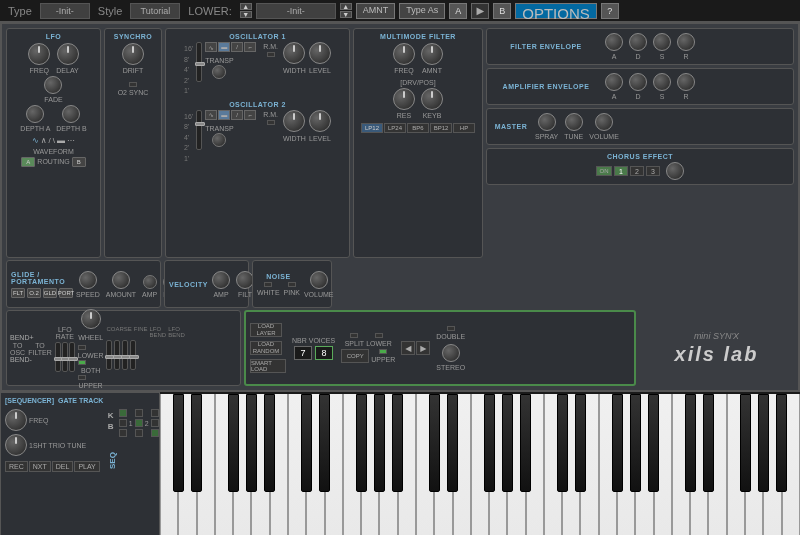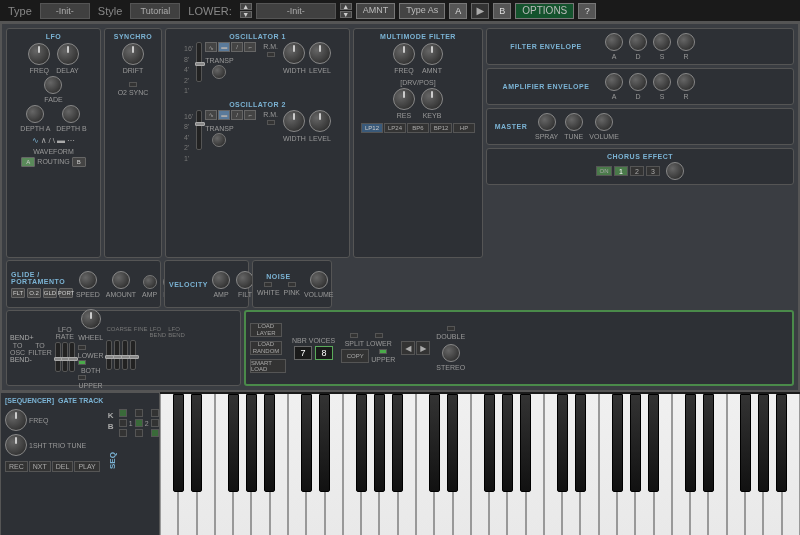--- a/index.html
+++ b/index.html
@@ -15,21 +15,21 @@
       padding: 1px 8px; font-size: 9px; height: 16px; display: flex; align-items: center;
       min-width: 50px; justify-content: center;
     }
     .top-bar-label { color: #888; font-size: 11px; padding: 0 4px; }
     .preset-arrows { display: flex; flex-direction: column; gap: 1px; }
     .preset-arrow { width: 12px; height: 7px; background: #444; border: 1px solid #666; display: flex; align-items: center; justify-content: center; font-size: 7px; cursor: pointer; }
     .save-btn { background: #444; border: 1px solid #777; color: #bbb; padding: 1px 6px; font-size: 9px; height: 16px; cursor: pointer; }
     .save-as-btn { background: #444; border: 1px solid #777; color: #bbb; padding: 1px 6px; font-size: 9px; height: 16px; cursor: pointer; }
     .ab-btn { background: #555; border: 1px solid #777; color: #ddd; width: 18px; height: 16px; display: flex; align-items: center; justify-content: center; font-size: 9px; cursor: pointer; }
     .play-btn { background: #333; border: 1px solid #666; color: #aaa; width: 18px; height: 16px; display: flex; align-items: center; justify-content: center; font-size: 10px; cursor: pointer; }
-    .options-btn { background: #14532d; border: 1px solid #777; color: #bbb; padding: 1px 6px; font-size: 10px; height: 16px; cursor: pointer; }
+    .options-btn { background: #0369a1; border: 1px solid #777; color: #bbb; padding: 1px 6px; font-size: 15px; height: 16px; cursor: pointer; }
 
     
     .synth-body {
       background: #3a3d42; width: 800px; height: 370px;
       border: 2px solid #555; position: relative;
       display: flex; flex-direction: column;
     }
 
     
     .panel {
@@ -596,20 +596,24 @@
           <div class="led-small"></div>
           <div class="knob-label">DOUBLE</div>
         </div>
         <div style="display:flex; flex-direction:column; align-items:center; gap:1px;">
           <div class="knob-sm"></div>
           <div class="knob-label">STEREO</div>
         </div>
       </div>
     </div>
 
+    <div style="width:155px; display:flex; flex-direction:column; align-items:center; justify-content:center; background:#3a3d42;">
+      <div style="font-size:9px; color:#888; font-style:italic; margin-bottom:2px;">mini SYN'X</div>
+      <div style="font-size:20px; color:#ccc; font-style:italic; font-weight:bold; letter-spacing:2px;">xils lab</div>
+    </div>
   </div>
 </div>
 
 <div class="keyboard-area">
 
   <div class="seq-area">
     <div style="display:flex; gap:4px; margin-bottom:3px;">
       <div class="seq-label">[SEQUENCER]</div>
       <div class="seq-label">GATE TRACK</div>
     </div>

